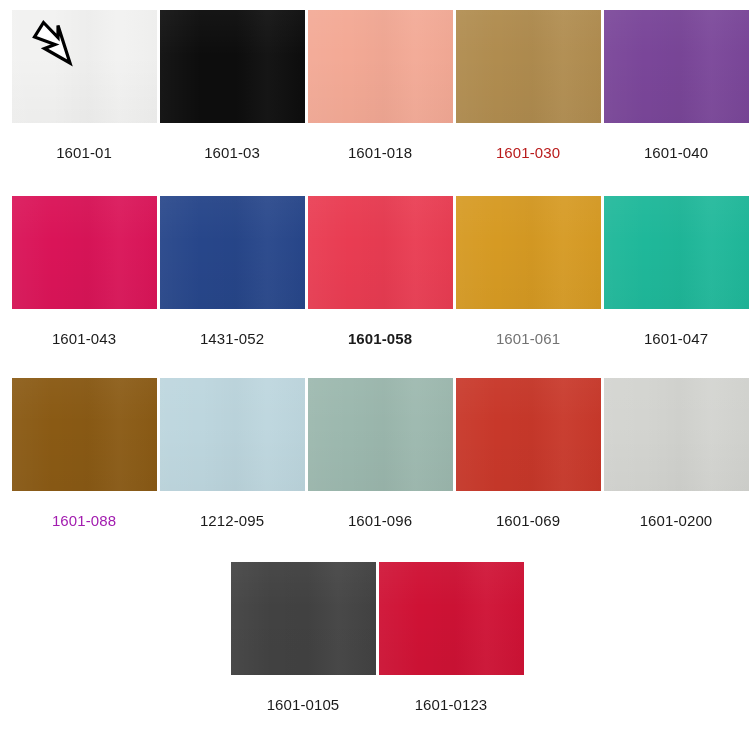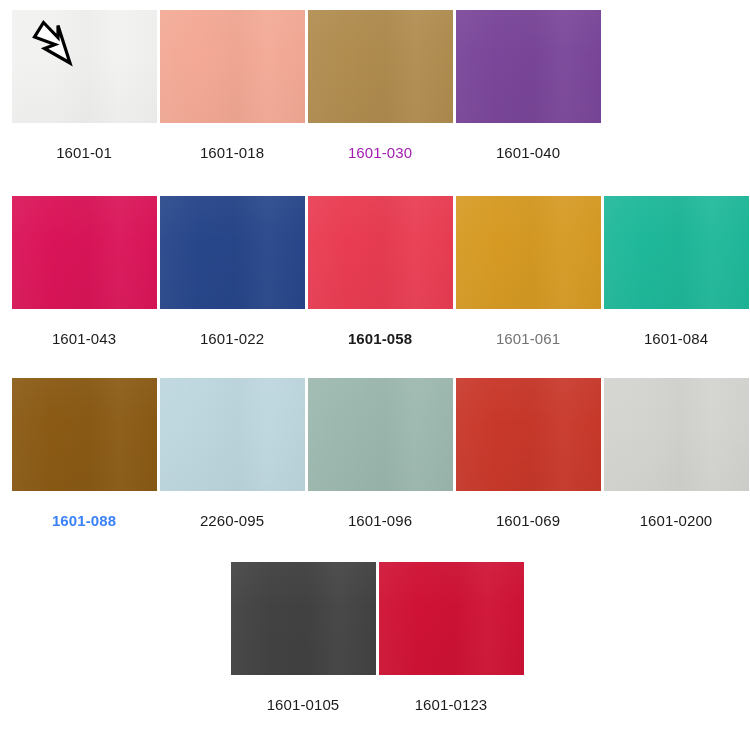--- a/index.html
+++ b/index.html
@@ -104,64 +104,68 @@
 <body style="background-color: rgb(255, 255, 255);">
 
 <div id="swatch-grid">
 
   <div class="swatch-row row-1">
     <div class="swatch-cell">
       <div class="swatch-chip" style="background-color: rgb(242, 242, 241);"></div>
       <div class="swatch-label" style="color: rgb(27, 27, 27);">1601-01</div>
     </div>
     <div class="swatch-cell">
+      <div class="swatch-chip" style="background-color: rgb(13, 13, 13);"></div>
+      <div class="swatch-label" style="color: rgb(27, 27, 27);">1601-03</div>
+    </div>
+    <div class="swatch-cell">
       <div class="swatch-chip" style="background-color: rgb(243, 169, 149);"></div>
       <div class="swatch-label" style="color: rgb(27, 27, 27);">1601-018</div>
     </div>
     <div class="swatch-cell">
       <div class="swatch-chip" style="background-color: rgb(176, 140, 79);"></div>
-      <div class="swatch-label" style="color: #a21caf;">1601-030</div>
+      <div class="swatch-label" style="color: #b91c1c;">1601-030</div>
     </div>
     <div class="swatch-cell">
       <div class="swatch-chip" style="background-color: rgb(122, 70, 153);"></div>
       <div class="swatch-label" style="color: rgb(27, 27, 27);">1601-040</div>
     </div>
   </div>
 
   <div class="swatch-row row-2">
     <div class="swatch-cell">
       <div class="swatch-chip" style="background-color: rgb(218, 20, 88);"></div>
       <div class="swatch-label" style="color: rgb(27, 27, 27);">1601-043</div>
     </div>
     <div class="swatch-cell">
       <div class="swatch-chip" style="background-color: rgb(39, 70, 138);"></div>
-      <div class="swatch-label" style="color: rgb(27, 27, 27);">1601-022</div>
+      <div class="swatch-label" style="color: rgb(27, 27, 27);">1431-052</div>
     </div>
     <div class="swatch-cell">
       <div class="swatch-chip" style="background-color: rgb(233, 60, 82);"></div>
       <div class="swatch-label" style="color: rgb(27, 27, 27); font-weight: bold;">1601-058</div>
     </div>
     <div class="swatch-cell">
       <div class="swatch-chip" style="background-color: rgb(214, 154, 35);"></div>
       <div class="swatch-label" style="color: #737373;">1601-061</div>
     </div>
     <div class="swatch-cell">
       <div class="swatch-chip" style="background-color: rgb(31, 184, 154);"></div>
-      <div class="swatch-label" style="color: rgb(27, 27, 27);">1601-084</div>
+      <div class="swatch-label" style="color: rgb(27, 27, 27);">1601-047</div>
     </div>
   </div>
 
   <div class="swatch-row row-3">
     <div class="swatch-cell">
       <div class="swatch-chip" style="background-color: rgb(138, 90, 20);"></div>
-      <div class="swatch-label" style="color: #3b82f6; font-weight: bold;">1601-088</div>
+      <div class="swatch-label" style="color: #a21caf;">1601-088</div>
     </div>
     <div class="swatch-cell">
       <div class="swatch-chip" style="background-color: rgb(189, 214, 222);"></div>
-      <div class="swatch-label" style="color: rgb(27, 27, 27);">2260-095</div>
+      <div class="swatch-label" style="color: rgb(27, 27, 27);">1212-095</div>
     </div>
     <div class="swatch-cell">
       <div class="swatch-chip" style="background-color: rgb(156, 184, 174);"></div>
       <div class="swatch-label" style="color: rgb(27, 27, 27);">1601-096</div>
     </div>
     <div class="swatch-cell">
       <div class="swatch-chip" style="background-color: rgb(200, 56, 42);"></div>
       <div class="swatch-label" style="color: rgb(27, 27, 27);">1601-069</div>
     </div>
     <div class="swatch-cell">

